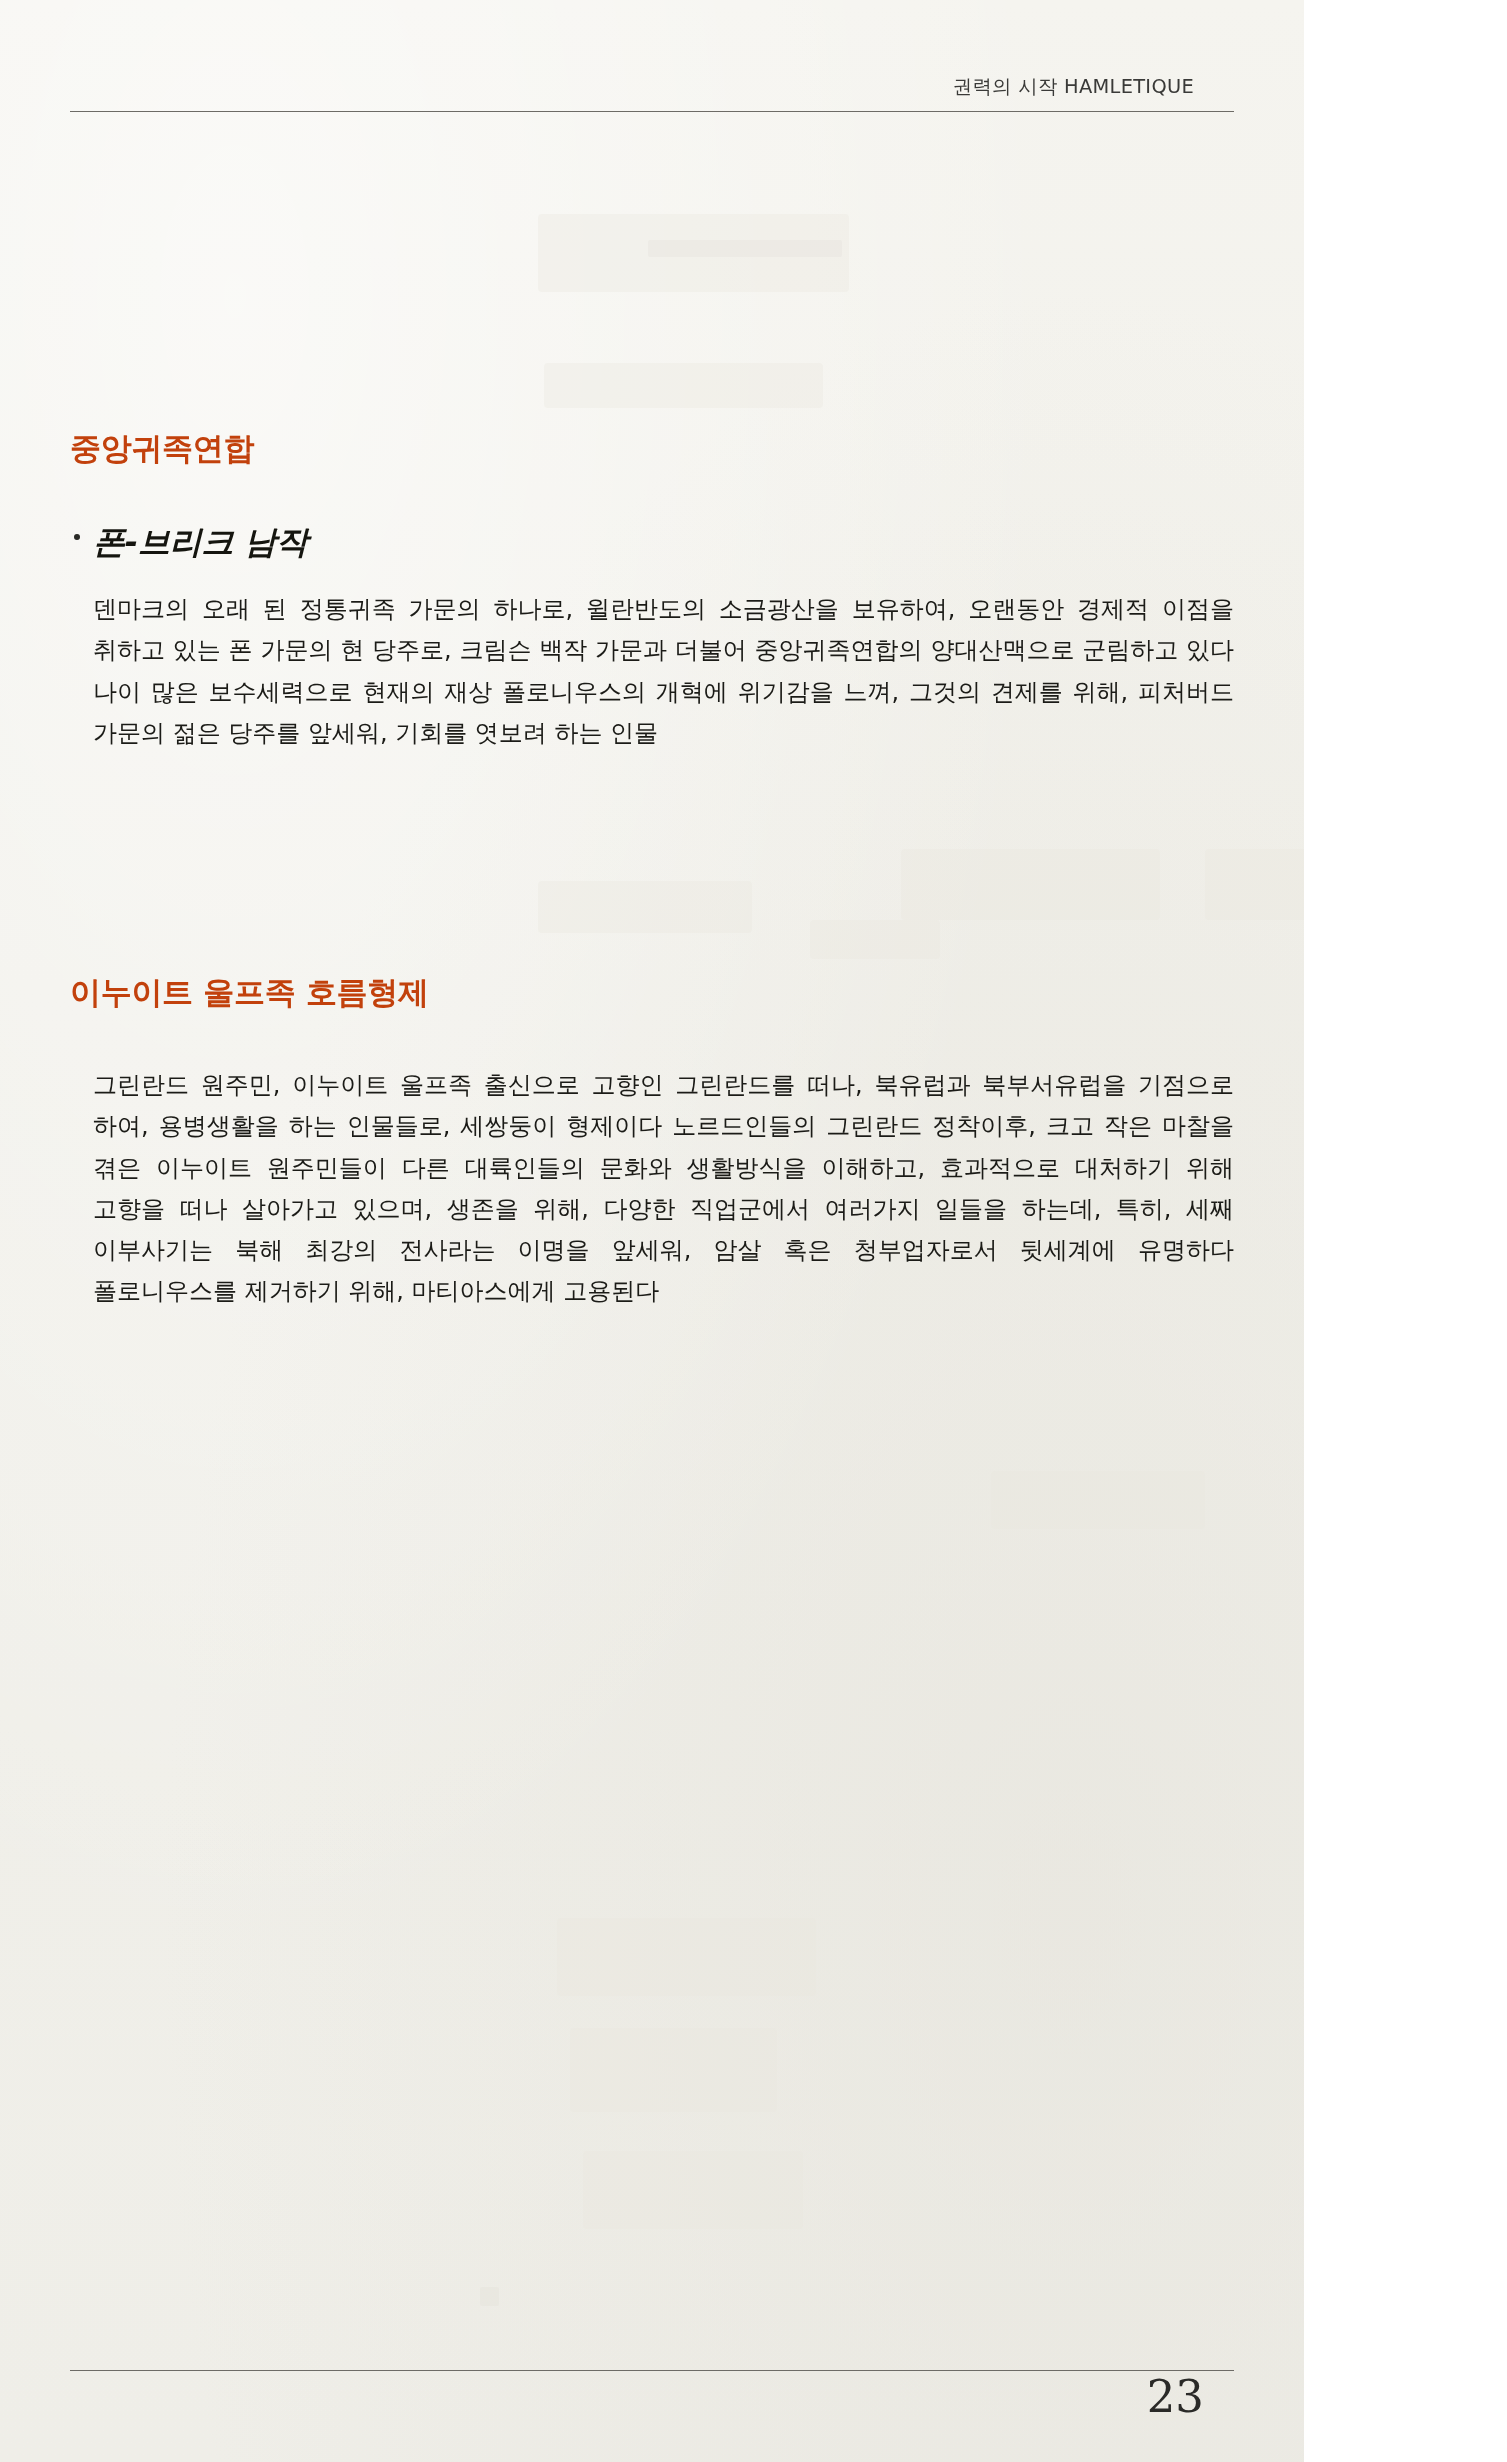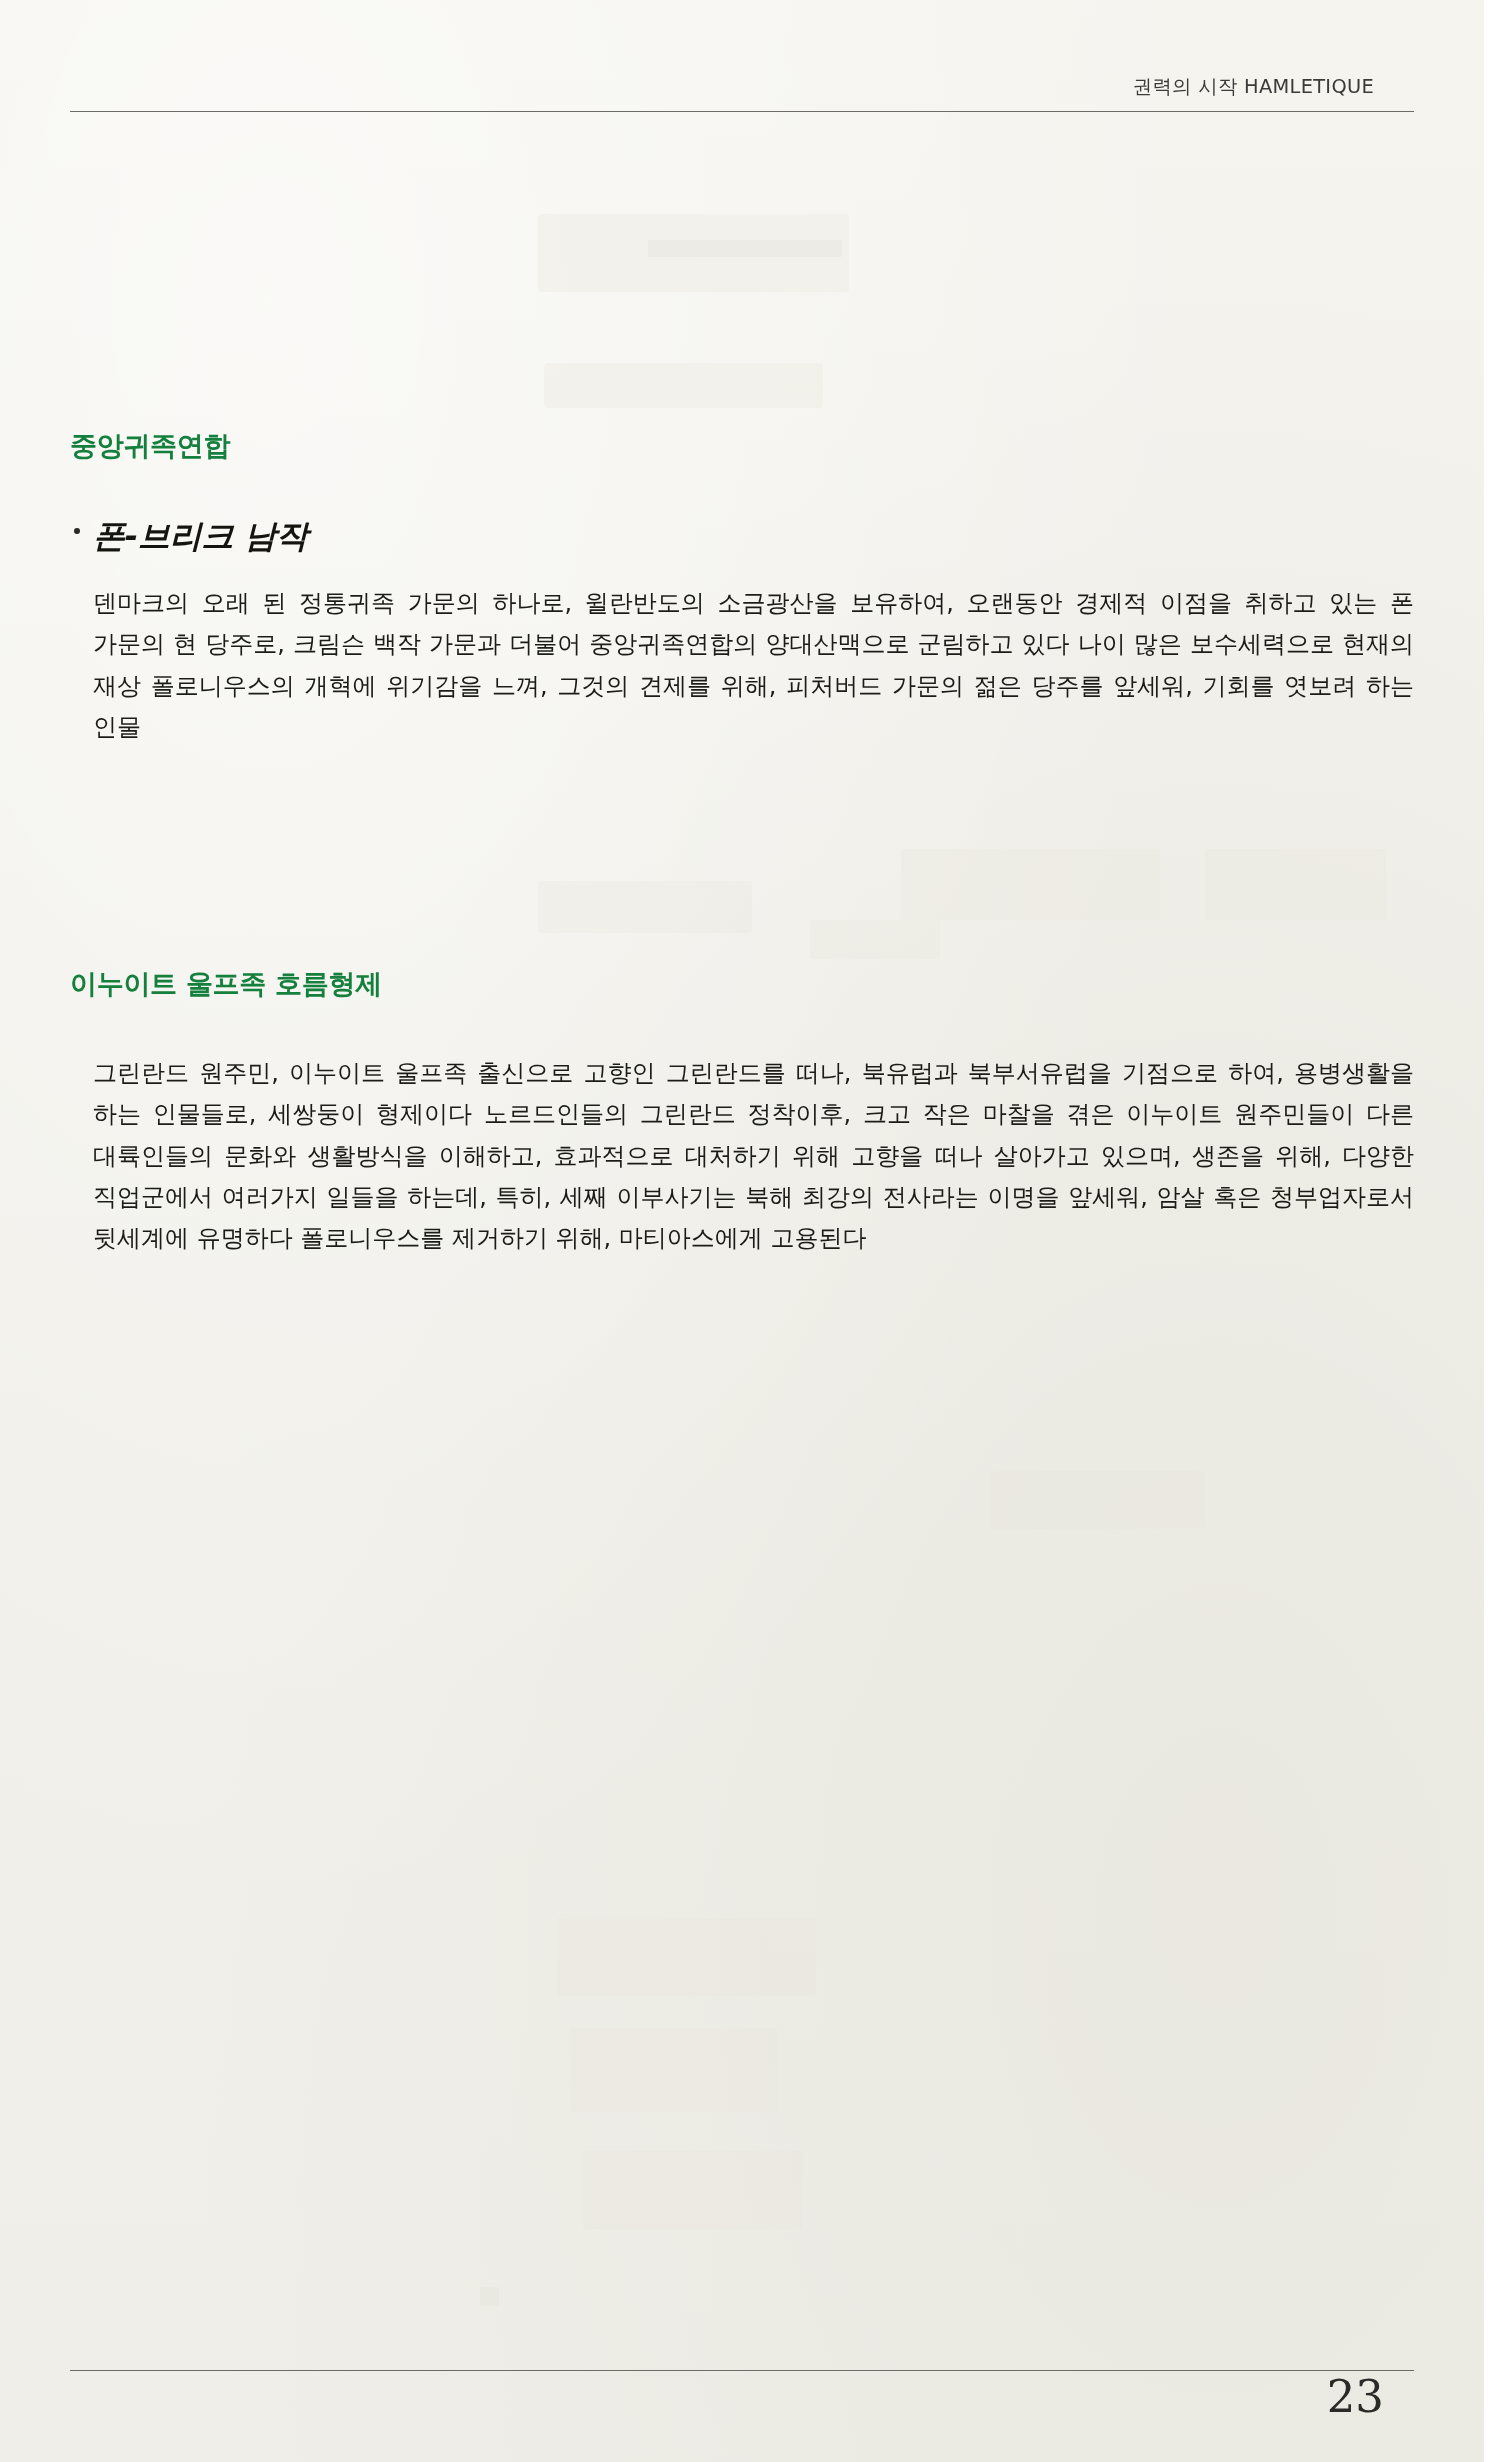--- a/index.html
+++ b/index.html
@@ -2,21 +2,21 @@
 <html lang="ko" style="font-size:10.4px"><head>
 <meta charset="utf-8">
 <style>
   html, body {
     margin: 0;
     padding: 0;
     background: #ffffff;
   }
   .page {
     position: relative;
-    width: 1484px;
+    width: 1304px;
     height: 2462px;
     background: #f2f1ec;
     overflow: hidden;
     font-family: "DejaVu Sans", "Liberation Sans", sans-serif;
     color: #1d1d1b;
   }
 
   
   .paper-grain {
     position: absolute;
@@ -82,24 +82,24 @@
 
   
   .content {
     position: absolute;
     left: 70px;
     right: 70px;
     top: 428px;
   }
   h2.section-title {
     margin: 0 0 51px 0;
-    font-size: 27px;
+    font-size: 31px;
     font-weight: 700;
     letter-spacing: -0.3px;
-    color: #15803d;
+    color: #c2410c;
   }
   .entry {
     margin: 0 0 56px 0;
   }
   .entry-name {
     font-size: 32px;
     font-weight: 700;
     color: #15150f;
     margin: 0 0 17px 0;
     position: relative;

